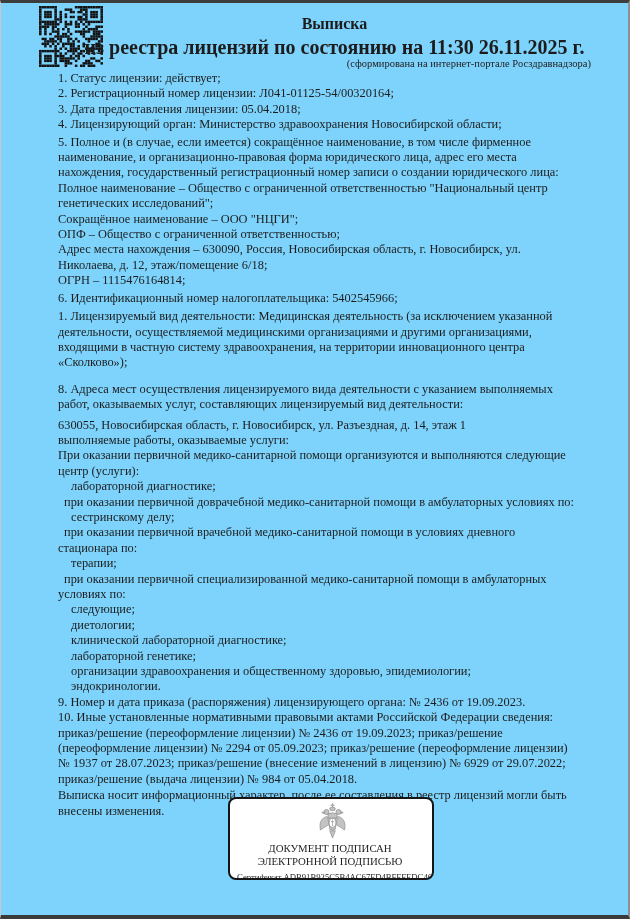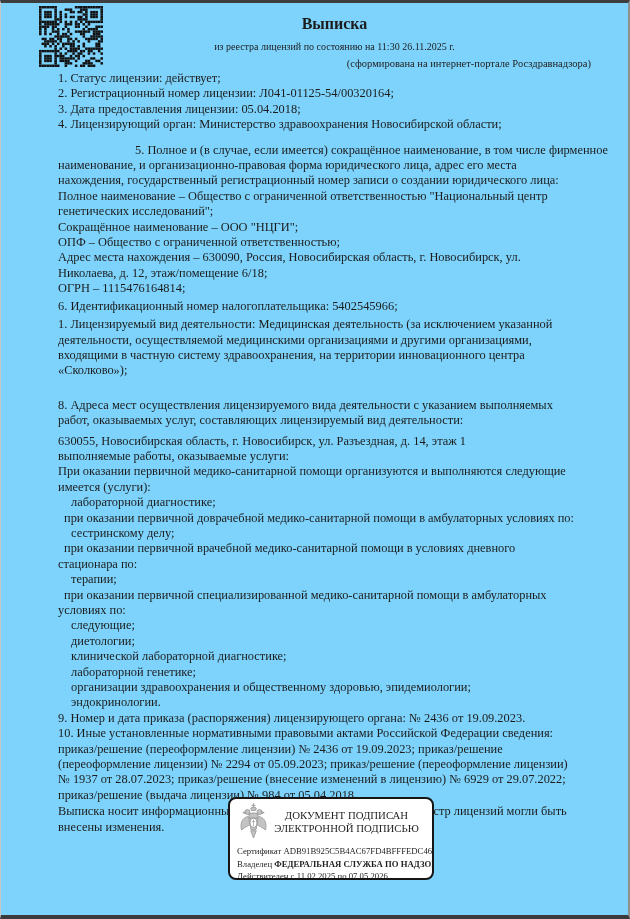--- a/index.html
+++ b/index.html
@@ -12,33 +12,33 @@
     border-bottom:4px solid #3a3a3a;
     border-left:1px solid #c7c7c7;
     border-right:2px solid #8f8f8f;
     overflow:hidden;
     font-family:"Liberation Serif","DejaVu Serif",serif;
     color:#1c1c1c;
   }
   .qr{position:absolute;left:38px;top:3px;width:64px;height:61px;}
   .header{position:absolute;left:60px;right:20px;top:11px;text-align:center;}
   .header .t1{font-size:16px;font-weight:bold;line-height:20px;}
-  .header .t2{font-size:10px;font-weight:normal;line-height:22px;margin-top:2px;}
+  .header .t2{font-size:20px;font-weight:bold;line-height:22px;margin-top:2px;}
   .subnote{position:absolute;right:37px;top:55px;font-size:10.5px;color:#222;}
   .doc-lines{position:absolute;left:57px;top:68px;right:20px;}
   .line{font-size:12.4px;line-height:15.4px;white-space:nowrap;}
   .ind0{padding-left:0;}
   .ind1{padding-left:6px;}
   .ind2{padding-left:13px;}
   .stamp{
     position:absolute;left:227px;top:794px;width:206px;height:83px;
     box-sizing:border-box;border:2px solid #161616;border-radius:8px;
     background:#fff;overflow:hidden;z-index:5;
   }
-  .stamp-head{display:flex;align-items:center;padding:3px 5px 0 7px;}
+  .stamp-head{display:flex;align-items:center;padding:3px 5px 0 7px;flex-direction:column;}
   .emblem{width:33px;height:40px;flex:none;}
   .stamp-title{flex:1;text-align:center;font-size:10.8px;line-height:13px;color:#1f1f1f;padding-right:4px;}
   .stamp-lines{padding:3px 0 0 7px;font-size:8.7px;line-height:12.6px;white-space:nowrap;color:#1f1f1f;}
   .stamp-lines b{font-weight:bold;}
 </style>
 </head>
 <body>
 
 <div class="page">
 
@@ -386,41 +386,41 @@
     <div class="t2">из реестра лицензий по состоянию на 11:30 26.11.2025 г.</div>
   </div>
 
   <div class="subnote">(сформирована на интернет-портале Росздравнадзора)</div>
 
   <div class="doc-lines" id="doc-lines">
       <div class="line ind0">1. Статус лицензии: действует;</div>
       <div class="line ind0">2. Регистрационный номер лицензии: Л041-01125-54/00320164;</div>
       <div class="line ind0">3. Дата предоставления лицензии: 05.04.2018;</div>
       <div class="line ind0">4. Лицензирующий орган: Министерство здравоохранения Новосибирской области;</div>
-      <div class="line ind0" style="margin-top: 10px; text-align: right;">5. Полное и (в случае, если имеется) сокращённое наименование, в том числе фирменное</div>
+      <div class="line ind0" style="margin-top: 2px;">5. Полное и (в случае, если имеется) сокращённое наименование, в том числе фирменное</div>
       <div class="line ind0">наименование, и организационно-правовая форма юридического лица, адрес его места</div>
       <div class="line ind0">нахождения, государственный регистрационный номер записи о создании юридического лица:</div>
       <div class="line ind0">Полное наименование – Общество с ограниченной ответственностью "Национальный центр</div>
       <div class="line ind0">генетических исследований";</div>
       <div class="line ind0">Сокращённое наименование – ООО "НЦГИ";</div>
       <div class="line ind0">ОПФ – Общество с ограниченной ответственностью;</div>
       <div class="line ind0">Адрес места нахождения – 630090, Россия, Новосибирская область, г. Новосибирск, ул.</div>
       <div class="line ind0">Николаева, д. 12, этаж/помещение 6/18;</div>
       <div class="line ind0">ОГРН – 1115476164814;</div>
       <div class="line ind0" style="margin-top: 2px;">6. Идентификационный номер налогоплательщика: 5402545966;</div>
       <div class="line ind0" style="margin-top: 3px;">1. Лицензируемый вид деятельности: Медицинская деятельность (за исключением указанной</div>
       <div class="line ind0">деятельности, осуществляемой медицинскими организациями и другими организациями,</div>
       <div class="line ind0">входящими в частную систему здравоохранения, на территории инновационного центра</div>
       <div class="line ind0">«Сколково»);</div>
-      <div class="line ind0" style="margin-top: 19px;">8. Адреса мест осуществления лицензируемого вида деятельности с указанием выполняемых</div>
+      <div class="line ind0" style="margin-top: 11px;">8. Адреса мест осуществления лицензируемого вида деятельности с указанием выполняемых</div>
       <div class="line ind0">работ, оказываемых услуг, составляющих лицензируемый вид деятельности:</div>
       <div class="line ind0" style="margin-top: 5px;">630055, Новосибирская область, г. Новосибирск, ул. Разъездная, д. 14, этаж 1</div>
       <div class="line ind0">выполняемые работы, оказываемые услуги:</div>
       <div class="line ind0">При оказании первичной медико-санитарной помощи организуются и выполняются следующие</div>
-      <div class="line ind0">имеется (услуги):</div>
+      <div class="line ind0">центр (услуги):</div>
       <div class="line ind2">лабораторной диагностике;</div>
       <div class="line ind1">при оказании первичной доврачебной медико-санитарной помощи в амбулаторных условиях по:</div>
       <div class="line ind2">сестринскому делу;</div>
       <div class="line ind1">при оказании первичной врачебной медико-санитарной помощи в условиях дневного</div>
       <div class="line ind0">стационара по:</div>
       <div class="line ind2">терапии;</div>
       <div class="line ind1">при оказании первичной специализированной медико-санитарной помощи в амбулаторных</div>
       <div class="line ind0">условиях по:</div>
       <div class="line ind2">следующие;</div>
       <div class="line ind2">диетологии;</div>

